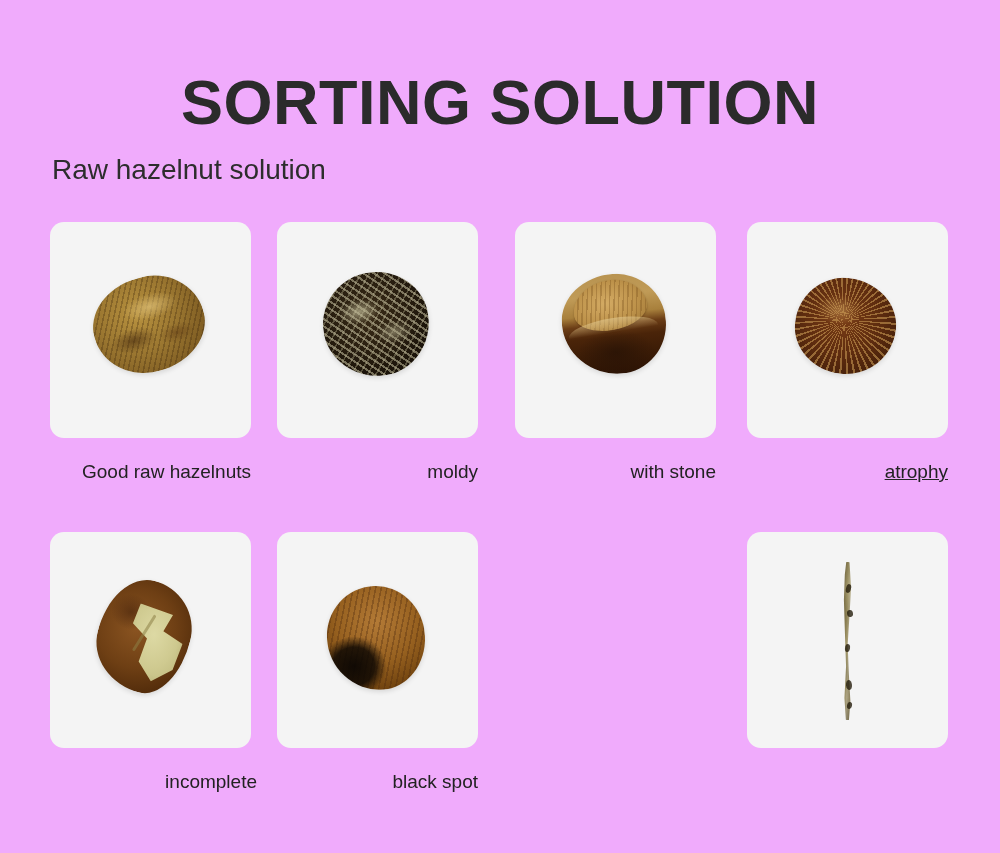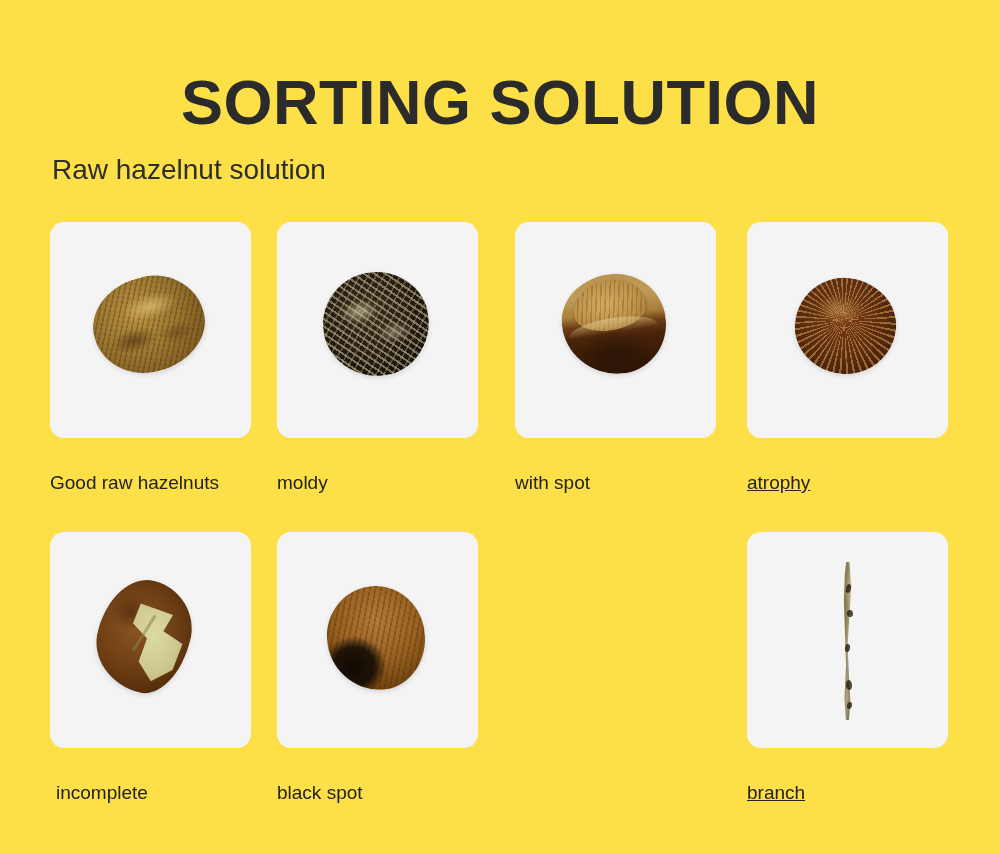--- a/index.html
+++ b/index.html
@@ -14,21 +14,21 @@
     overflow: hidden;
     font-family: "Liberation Sans", "DejaVu Sans", sans-serif;
     color: #262626;
     position: relative;
   }
 
   .page {
     position: relative;
     width: 1000px;
     height: 853px;
-    background: #fde047;
+    background: #f0abfc;
   }
 
   
   .page-title {
     position: absolute;
     left: 0;
     top: 20px;
     width: 1000px;
     text-align: center;
     font-size: 63px;
@@ -80,23 +80,23 @@
     border-radius: 14px;
     overflow: hidden;
   }
 
   .specimen-stage {
     position: absolute;
     inset: 0;
   }
 
   .sample-label {
-    margin-top: 32px;
+    margin-top: 21px;
     width: 201px;
-    text-align: left;
+    text-align: right;
     font-size: 19px;
     line-height: 26px;
     color: #222222;
     white-space: nowrap;
   }
   .lbl-shift-right { transform: translateX(6px); }
 
   
   .nut {
     position: absolute;
@@ -336,21 +336,21 @@
 
     <div class="sample-cell row1 col3">
       <div class="thumb-card">
         <div class="specimen-stage">
           <div class="nut nut-shell">
             <div class="shell-kernel"></div>
             <div class="shell-rim"></div>
           </div>
         </div>
       </div>
-      <div class="sample-label">with spot</div>
+      <div class="sample-label">with stone</div>
     </div>
 
     <div class="sample-cell row1 col4">
       <div class="thumb-card">
         <div class="specimen-stage">
           <div class="nut nut-atrophy"></div>
         </div>
       </div>
       <div class="sample-label">atrophy</div>
     </div>
@@ -383,17 +383,16 @@
           <div class="twig-wrap">
             <div class="twig"></div>
             <div class="bark-fleck fleck-a"></div>
             <div class="bark-fleck fleck-b"></div>
             <div class="bark-fleck fleck-c"></div>
             <div class="bark-fleck fleck-d"></div>
             <div class="bark-fleck fleck-e"></div>
           </div>
         </div>
       </div>
-      <div class="sample-label">branch</div>
     </div>
 
   </div>
 </div>
 
 </body></html>

